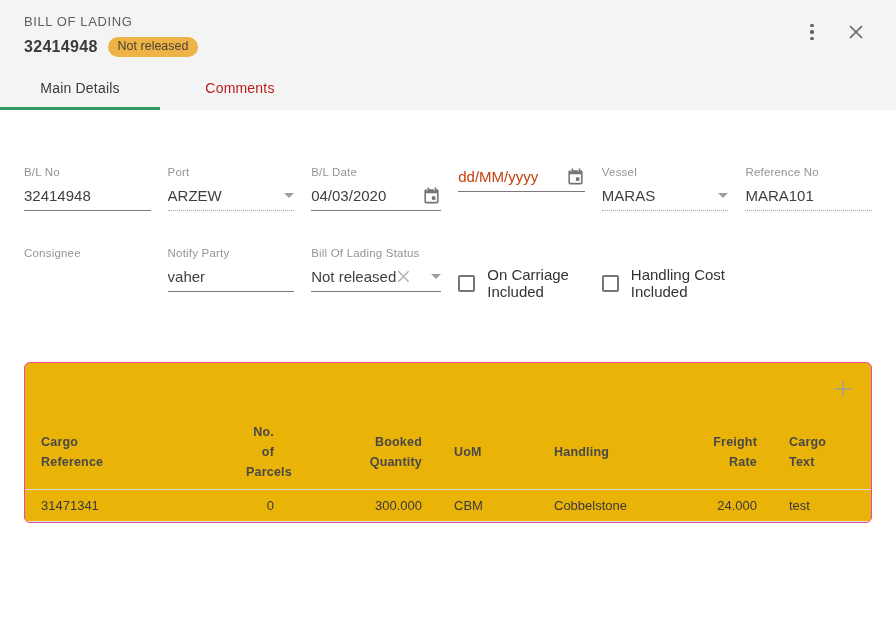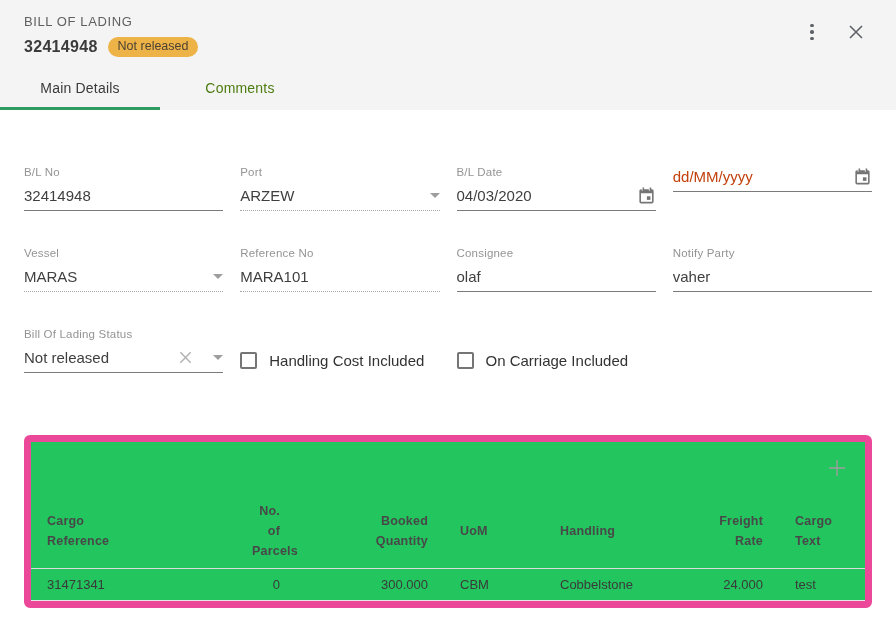--- a/index.html
+++ b/index.html
@@ -26,28 +26,28 @@
     background:none; border:none; width:28px; height:28px; cursor:pointer;
     display:flex; align-items:center; justify-content:center;
   }
   .kebab { display:flex; flex-direction:column; gap:3px; }
   .kebab i { width:3.5px; height:3.5px; border-radius:50%; background:#5f6368; display:block; }
 
   
   .tabs { position:absolute; bottom:0; left:0; display:flex; height:44px; }
   .tab {
     width:160px; display:flex; align-items:center; justify-content:center;
-    font-size:14px; color:#4d7c0f; cursor:pointer; position:relative; letter-spacing:.2px;
+    font-size:14px; color:#b91c1c; cursor:pointer; position:relative; letter-spacing:.2px;
   }
   .tab.active { color:#3a3a3a; }
   .tab-indicator { position:absolute; left:0; bottom:0; height:3px; width:100%; background:#2e9c62; }
 
   
   .form { padding:56px 24px 0 24px; }
-  .form-grid { display:grid; grid-template-columns:repeat(4,1fr); column-gap:17px; row-gap:36px; }
+  .form-grid { display:grid; grid-template-columns:repeat(6,1fr); column-gap:17px; row-gap:36px; }
   .field-label { font-size:11.5px; color:#949494; margin-bottom:7px; letter-spacing:.2px; }
   .field-control {
     display:flex; align-items:center; height:26px; padding-bottom:4px;
     border-bottom:1px solid #7a7a7a; cursor:text;
   }
   .field.dotted .field-control { border-bottom:1px dotted #a9a9a9; }
   .field-value { font-size:15px; color:#3f3f3f; flex:1 1 auto; white-space:nowrap; overflow:hidden; }
   .field-value.placeholder { color:#c2410c; }
   .caret {
     width:0; height:0; border-left:5px solid transparent; border-right:5px solid transparent;
@@ -56,22 +56,22 @@
   .cal-icon, .clear-icon { flex:0 0 auto; cursor:pointer; display:flex; }
   .clear-icon { margin-right:14px; }
 
   
   .checkbox-item { display:flex; align-items:center; gap:12px; margin-top:19px; cursor:pointer; }
   .cb-box { width:17px; height:17px; border:2px solid #757575; border-radius:2px; background:#fff; flex:0 0 auto; }
   .cb-label { font-size:15px; color:#333333; }
 
   
   .card {
-    margin:62px 24px 0 24px; border:7px solid #ec4899; border-radius:6px;
-    background:#22c55e; overflow:hidden;
+    margin:62px 24px 0 24px; border:1px solid #ec4899; border-radius:6px;
+    background:#eab308; overflow:hidden;
   }
   .card-toolbar { height:52px; display:flex; align-items:center; justify-content:flex-end; padding-right:13px; }
   .add-btn { background:none; border:none; cursor:pointer; display:flex; padding:4px; }
 
   table { width:100%; border-collapse:collapse; table-layout:fixed; }
   th {
     font-size:12.5px; font-weight:bold; color:#484848; text-align:left;
     vertical-align:middle; padding:7px 16px; line-height:20px; letter-spacing:.2px;
     border-bottom:1px solid #dcdcdc;
   }
@@ -168,23 +168,20 @@
 
     <div class="field dotted">
       <div class="field-label">Reference No</div>
       <div class="field-control">
         <span class="field-value">MARA101</span>
       </div>
     </div>
 
     <div class="field">
       <div class="field-label">Consignee</div>
-      <div class="field-control">
-        <span class="field-value">olaf</span>
-      </div>
     </div>
 
     <div class="field">
       <div class="field-label">Notify Party</div>
       <div class="field-control">
         <span class="field-value">vaher</span>
       </div>
     </div>
 
     <div class="field">
@@ -195,26 +192,26 @@
           <svg width="15" height="15" viewBox="0 0 16 16">
             <path d="M2.5 2.5 L13.5 13.5 M13.5 2.5 L2.5 13.5" stroke="#b3b3b3" stroke-width="1.6" fill="none"></path>
           </svg>
         </span>
         <span class="caret"></span>
       </div>
     </div>
 
     <label class="checkbox-item">
       <span class="cb-box"></span>
-      <span class="cb-label">Handling Cost Included</span>
+      <span class="cb-label">On Carriage Included</span>
     </label>
 
     <label class="checkbox-item">
       <span class="cb-box"></span>
-      <span class="cb-label">On Carriage Included</span>
+      <span class="cb-label">Handling Cost Included</span>
     </label>
     <div></div>
 
   </div>
 </div>
 
 <div class="card">
   <div class="card-toolbar">
     <button class="add-btn">
       <svg width="22" height="22" viewBox="0 0 22 22">

